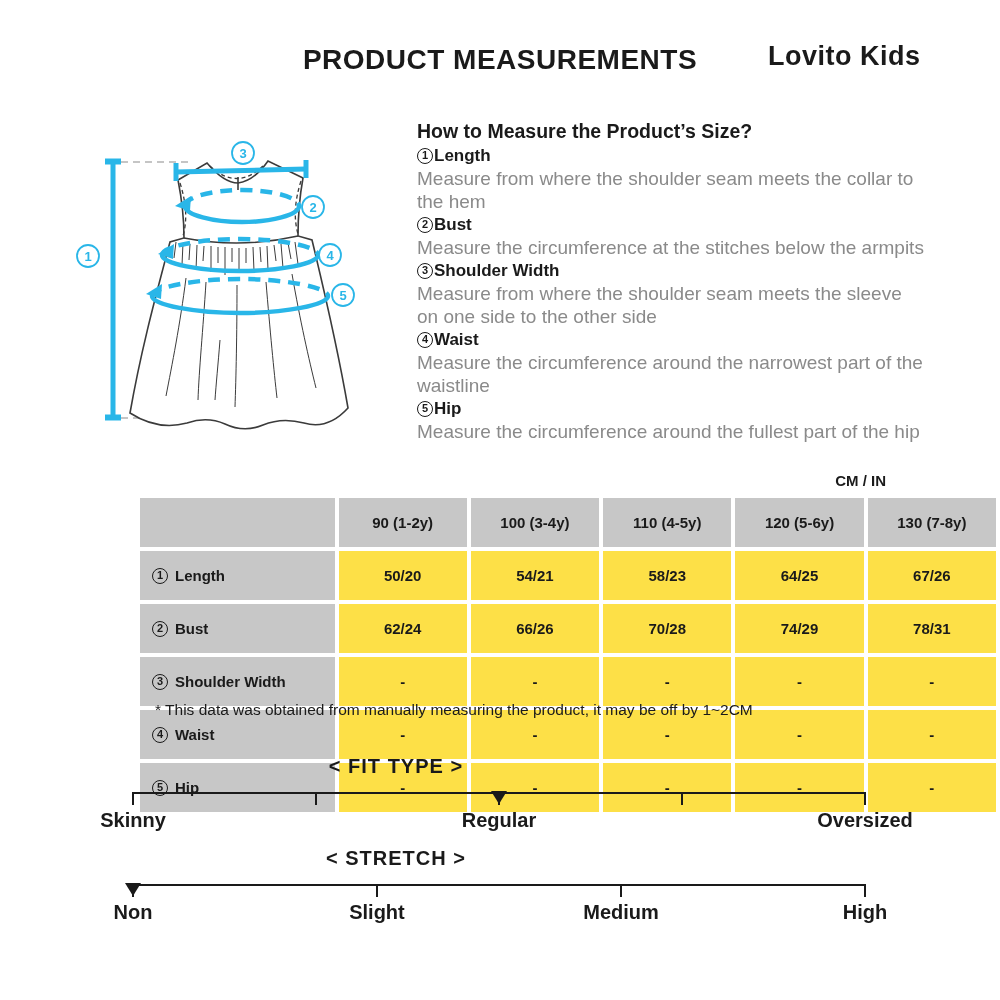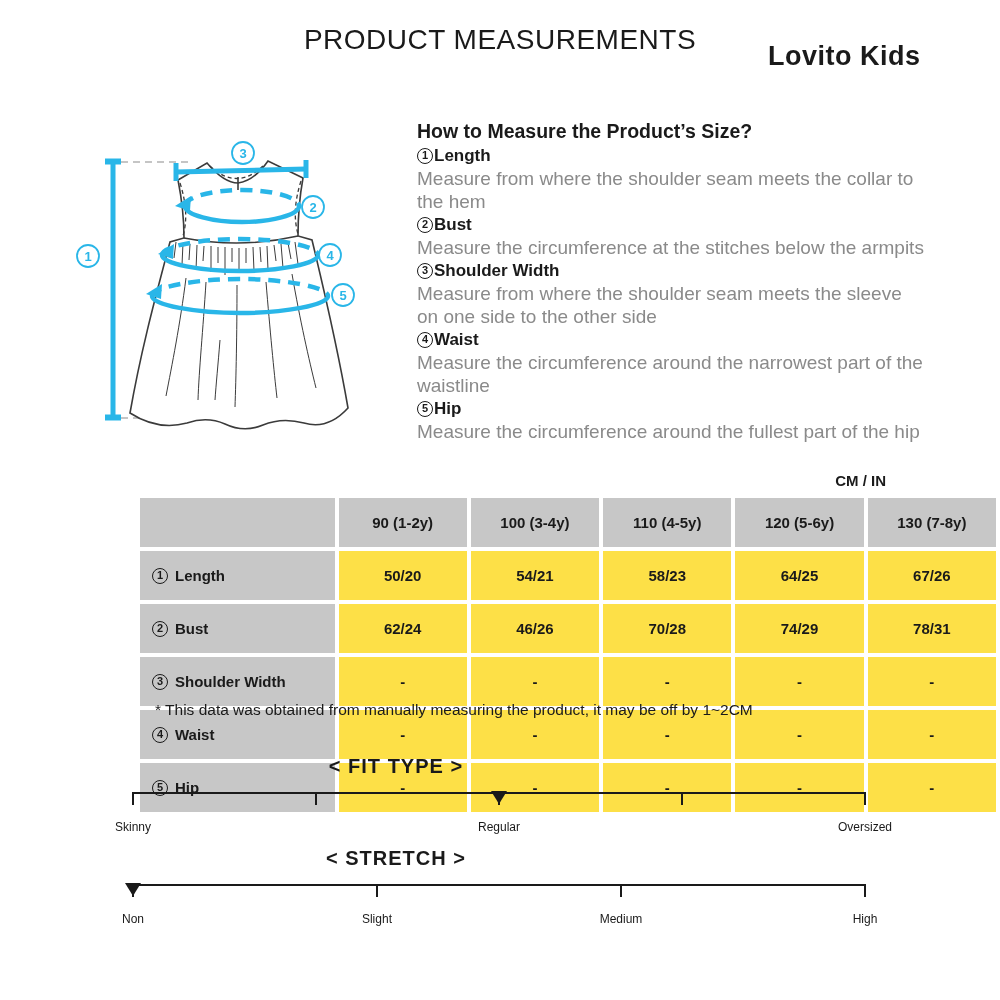--- a/index.html
+++ b/index.html
@@ -4,22 +4,22 @@
 <style>
   html,body{margin:0;padding:0;}
   body{
     width:1000px;height:1000px;position:relative;background:#ffffff;
     font-family:"Liberation Sans", sans-serif;color:#1a1a1a;overflow:hidden;
   }
   .abs{position:absolute;}
 
   
   .page-title{
-    left:0;width:1000px;top:24px;text-align:center;
-    font-size:28px;font-weight:normal;letter-spacing:.5px;
+    left:0;width:1000px;top:44px;text-align:center;
+    font-size:28px;font-weight:bold;letter-spacing:.5px;
   }
   .brand{
     left:768px;top:41px;font-size:27px;font-weight:bold;letter-spacing:.5px;
   }
 
   
   .howto{left:417px;top:120px;width:510px;}
   .howto h2{margin:0 0 1px 0;font-size:19.5px;font-weight:bold;}
   .hlabel{font-size:17px;font-weight:bold;line-height:23px;display:flex;align-items:center;}
   .desc{margin:0;font-size:19px;line-height:23px;color:#8a8a8a;}
@@ -56,22 +56,22 @@
   .scale-heading{left:0;width:792px;text-align:center;font-size:20px;font-weight:bold;letter-spacing:1px;}
   .scale{left:133px;width:732px;height:14px;}
   .scale .bar{position:absolute;left:0;top:0;width:100%;height:2px;background:#1a1a1a;}
   .scale .tick{position:absolute;top:0;width:2px;height:13px;background:#1a1a1a;margin-left:-1px;}
   .scale .marker{
     position:absolute;top:-1px;width:0;height:0;margin-left:-8px;
     border-left:8px solid transparent;border-right:8px solid transparent;
     border-top:13px solid #1a1a1a;
   }
   .scale .slabel{
-    position:absolute;top:28px;transform:translateX(-50%);
-    white-space:nowrap;font-size:12px;font-weight:normal;
+    position:absolute;top:17px;transform:translateX(-50%);
+    white-space:nowrap;font-size:20px;font-weight:bold;
   }
 </style>
 </head>
 <body>
 
 <div class="abs page-title">PRODUCT MEASUREMENTS</div>
 <div class="abs brand">Lovito Kids</div>
 
 <svg class="abs" style="left:66px;top:130px;" width="340" height="335" viewBox="0 0 340 335">
 
@@ -225,21 +225,21 @@
     <td class="val-cell">67/26</td>
   </tr>
   <tr>
     <th class="label-cell">
           <span class="label-inner">
             <span class="circ">2</span>
             <span>Bust</span>
           </span>
         </th>
     <td class="val-cell">62/24</td>
-    <td class="val-cell">46/26</td>
+    <td class="val-cell">66/26</td>
     <td class="val-cell">70/28</td>
     <td class="val-cell">74/29</td>
     <td class="val-cell">78/31</td>
   </tr>
   <tr>
     <th class="label-cell">
           <span class="label-inner">
             <span class="circ">3</span>
             <span>Shoulder Width</span>
           </span>

